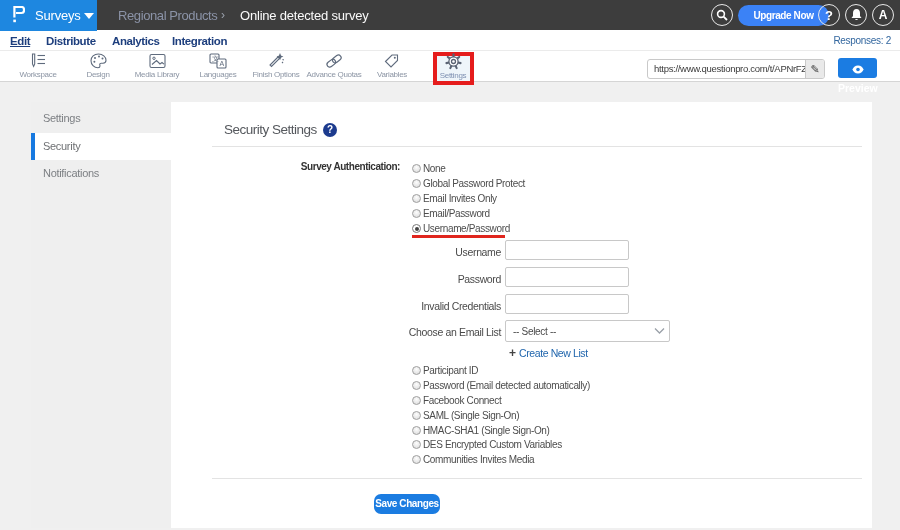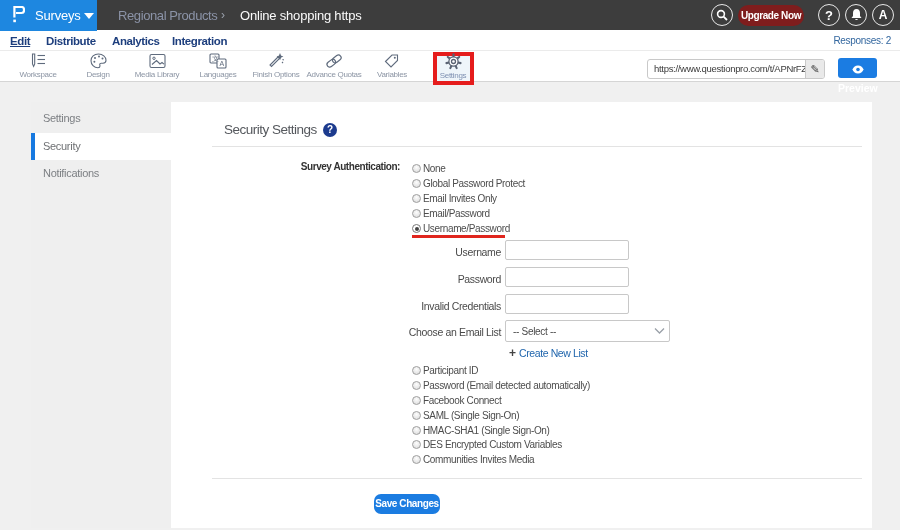--- a/index.html
+++ b/index.html
@@ -9,21 +9,21 @@
 
 
 #topbar { position:absolute; left:0; top:0; width:900px; height:30px; background:#3d3d3d; }
 #logo { position:absolute; left:0; top:0; width:97px; height:31px; background:#1e87e0; z-index:2; }
 #surveys { position:absolute; z-index:3; left:35px; top:8px; color:#fff; font-size:13px; letter-spacing:-0.2px; }
 #caret { position:absolute; z-index:3; left:84px; top:13px; width:0; height:0; border-left:5px solid transparent; border-right:5px solid transparent; border-top:6px solid #fff; }
 #crumb1 { position:absolute; left:118px; top:8px; color:#8b93a7; font-size:13px; letter-spacing:-0.4px; }
 #crumbsep { position:absolute; left:221px; top:8px; color:#9aa0ab; font-size:12px; }
 #crumb2 { position:absolute; left:240px; top:8px; color:#fafafa; font-size:13px; letter-spacing:-0.2px; }
 .circ { position:absolute; top:4px; width:22px; height:22px; border:1.5px solid #e8e8e8; border-radius:50%; color:#fff; text-align:center; }
-#upgrade { position:absolute; left:738px; top:5px; width:66px; height:21px; background:#7f1d1d; border-radius:11px; color:#fff; font-size:10px; letter-spacing:-0.4px; font-weight:bold; text-align:center; line-height:21px; }
+#upgrade { position:absolute; left:738px; top:5px; width:91px; height:21px; background:#3b82f6; border-radius:11px; color:#fff; font-size:10px; letter-spacing:-0.4px; font-weight:bold; text-align:center; line-height:21px; }
 
 
 #nav2 { position:absolute; left:0; top:30px; width:900px; height:21px; background:#fff; border-bottom:1px solid #ebebeb; }
 #nav2 span { position:absolute; top:5px; font-size:11.5px; letter-spacing:-0.4px; color:#1d3e7d; font-weight:bold; }
 
 
 #toolbar { position:absolute; left:0; top:51px; width:900px; height:31px; background:#fff; border-bottom:1px solid #d5d5d5; }
 .titem { position:absolute; top:53px; width:60px; text-align:center; white-space:nowrap; }
 .titem svg { display:block; margin:0 auto; }
 .tlabel { font-size:8px; letter-spacing:-0.3px; color:#8c95a4; margin-top:1px; }
@@ -51,21 +51,21 @@
 <div id="logo"></div>
 <svg class="abs" style="left:13px; top:6px; z-index:3;" width="12" height="17" viewBox="0 0 12 17">
   <path d="M1.3 1 H8.5 Q11 1 11 3.5 V4.5 Q11 7 8.5 7 H3" fill="none" stroke="#fff" stroke-width="2.2"></path>
   <rect x="0.3" y="0" width="2.2" height="11.5" fill="#fff"></rect>
   <rect x="0.3" y="13.6" width="2.6" height="2.6" fill="#fff"></rect>
 </svg>
 <div id="surveys">Surveys</div>
 <div id="caret"></div>
 <div id="crumb1">Regional Products</div>
 <div id="crumbsep">›</div>
-<div id="crumb2">Online shopping https</div>
+<div id="crumb2">Online detected survey</div>
 <div class="circ" style="left:711px;"></div>
 <svg class="abs" style="left:716px; top:9px;" width="13" height="13" viewBox="0 0 13 13">
     <circle cx="5" cy="5" r="3.4" fill="none" stroke="#fff" stroke-width="1.6"></circle>
     <line x1="7.6" y1="7.6" x2="11" y2="11" stroke="#fff" stroke-width="1.8"></line>
   </svg>
 <div id="upgrade">Upgrade Now</div>
 <div class="circ" style="left:818px; font-size:13px; font-weight:bold; line-height:21px;">?</div>
 <div class="circ" style="left:845px;"></div>
 <svg class="abs" style="left:850px; top:8px;" width="13" height="14" viewBox="0 0 13 14">
     <path d="M6.5 1 C4 1 3 3 3 5 L3 8 L1.5 10 L11.5 10 L10 8 L10 5 C10 3 9 1 6.5 1 Z" fill="#fff"></path>

